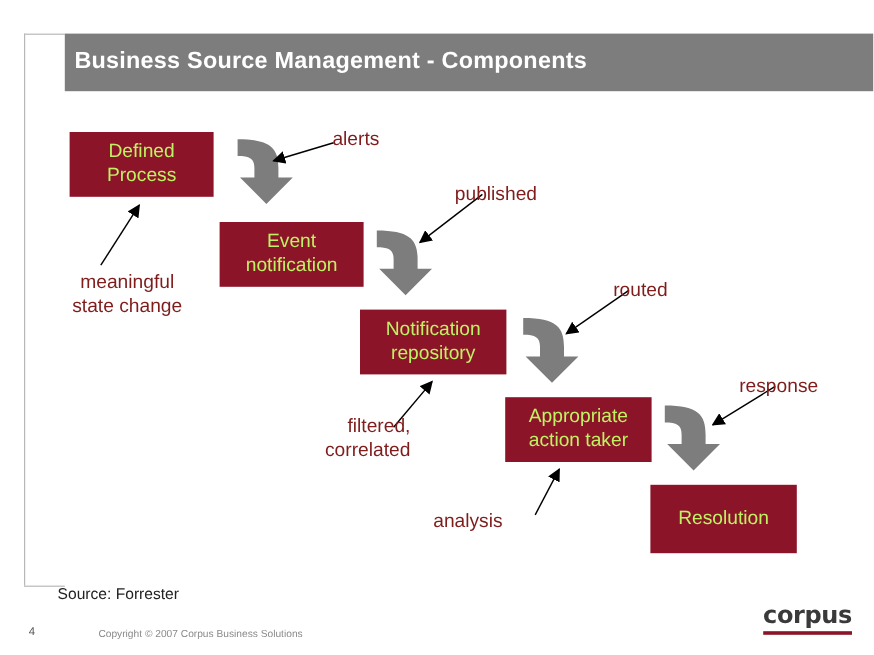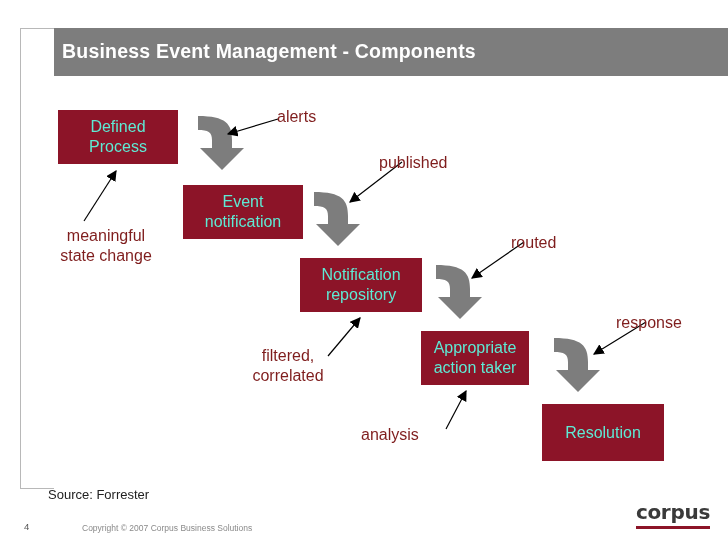--- a/index.html
+++ b/index.html
@@ -58,21 +58,21 @@
     font-size: 19.5px;
     font-weight: bold;
     color: #ffffff;
     letter-spacing: 0.2px;
   }
 
   
   .box {
     position: absolute;
     background: #8c1428;
-    color: #5eead4;
+    color: #bef264;
     font-size: 16px;
     line-height: 20px;
     text-align: center;
     display: flex;
     align-items: center;
     justify-content: center;
     padding: 0 6px;
     box-sizing: border-box;
   }
 
@@ -136,38 +136,38 @@
 </head>
 <body>
 
 <div id="slide">
 
   <div class="frame-left"></div>
   <div class="frame-top"></div>
   <div class="frame-bottom"></div>
 
   <div class="title-bar"></div>
-  <div class="title-text">Business Event Management - Components</div>
+  <div class="title-text">Business Source Management - Components</div>
 
   <div class="box" style="left:58px; top:110px; width:120px; height:54px;">
     <span style="white-space:pre-line;">Defined
 Process</span>
   </div>
 
   <div class="box" style="left:183px; top:185px; width:120px; height:54px;">
     <span style="white-space:pre-line;">Event
 notification</span>
   </div>
 
   <div class="box" style="left:300px; top:258px; width:122px; height:54px;">
     <span style="white-space:pre-line;">Notification
 repository</span>
   </div>
 
-  <div class="box" style="left:421px; top:331px; width:108px; height:54px;">
+  <div class="box" style="left:421px; top:331px; width:122px; height:54px;">
     <span style="white-space:pre-line;">Appropriate
 action taker</span>
   </div>
 
   <div class="box" style="left:542px; top:404px; width:122px; height:57px;">
     <span>Resolution</span>
   </div>
 
   <svg class="elbow" style="left:196px; top:110px;" width="52" height="62" viewBox="0 0 52 62">
     <path d="M2,6 C30,6 36,14 36,30 L36,38 L48,38 L26,60 L4,38 L16,38 L16,30 C16,22 12,20 2,20 Z" fill="#7d7d7d"></path>
@@ -252,21 +252,21 @@
 
   <div class="label" style="left:379px; top:153px;">published</div>
 
   <div class="label" style="left:511px; top:233px;text-align:center;">routed</div>
 
   <div class="label" style="left:604px; top:313px;margin-left:12px;">response</div>
 
   <div class="label" style="left:40px; top:226px; text-align:center; width:132px;">meaningful
 state change</div>
 
-  <div class="label" style="left:234px; top:346px; text-align:center; width:108px;">filtered,
+  <div class="label" style="left:234px; top:346px; text-align:right; width:108px;">filtered,
 correlated</div>
 
   <div class="label" style="left:361px; top:425px;">analysis</div>
 
   <div class="source-text">Source: Forrester</div>
   <div class="footer-num">4</div>
   <div class="footer-copy">Copyright © 2007 Corpus Business Solutions</div>
 
   <div class="logo">
     <div class="logo-name">corpus</div>

